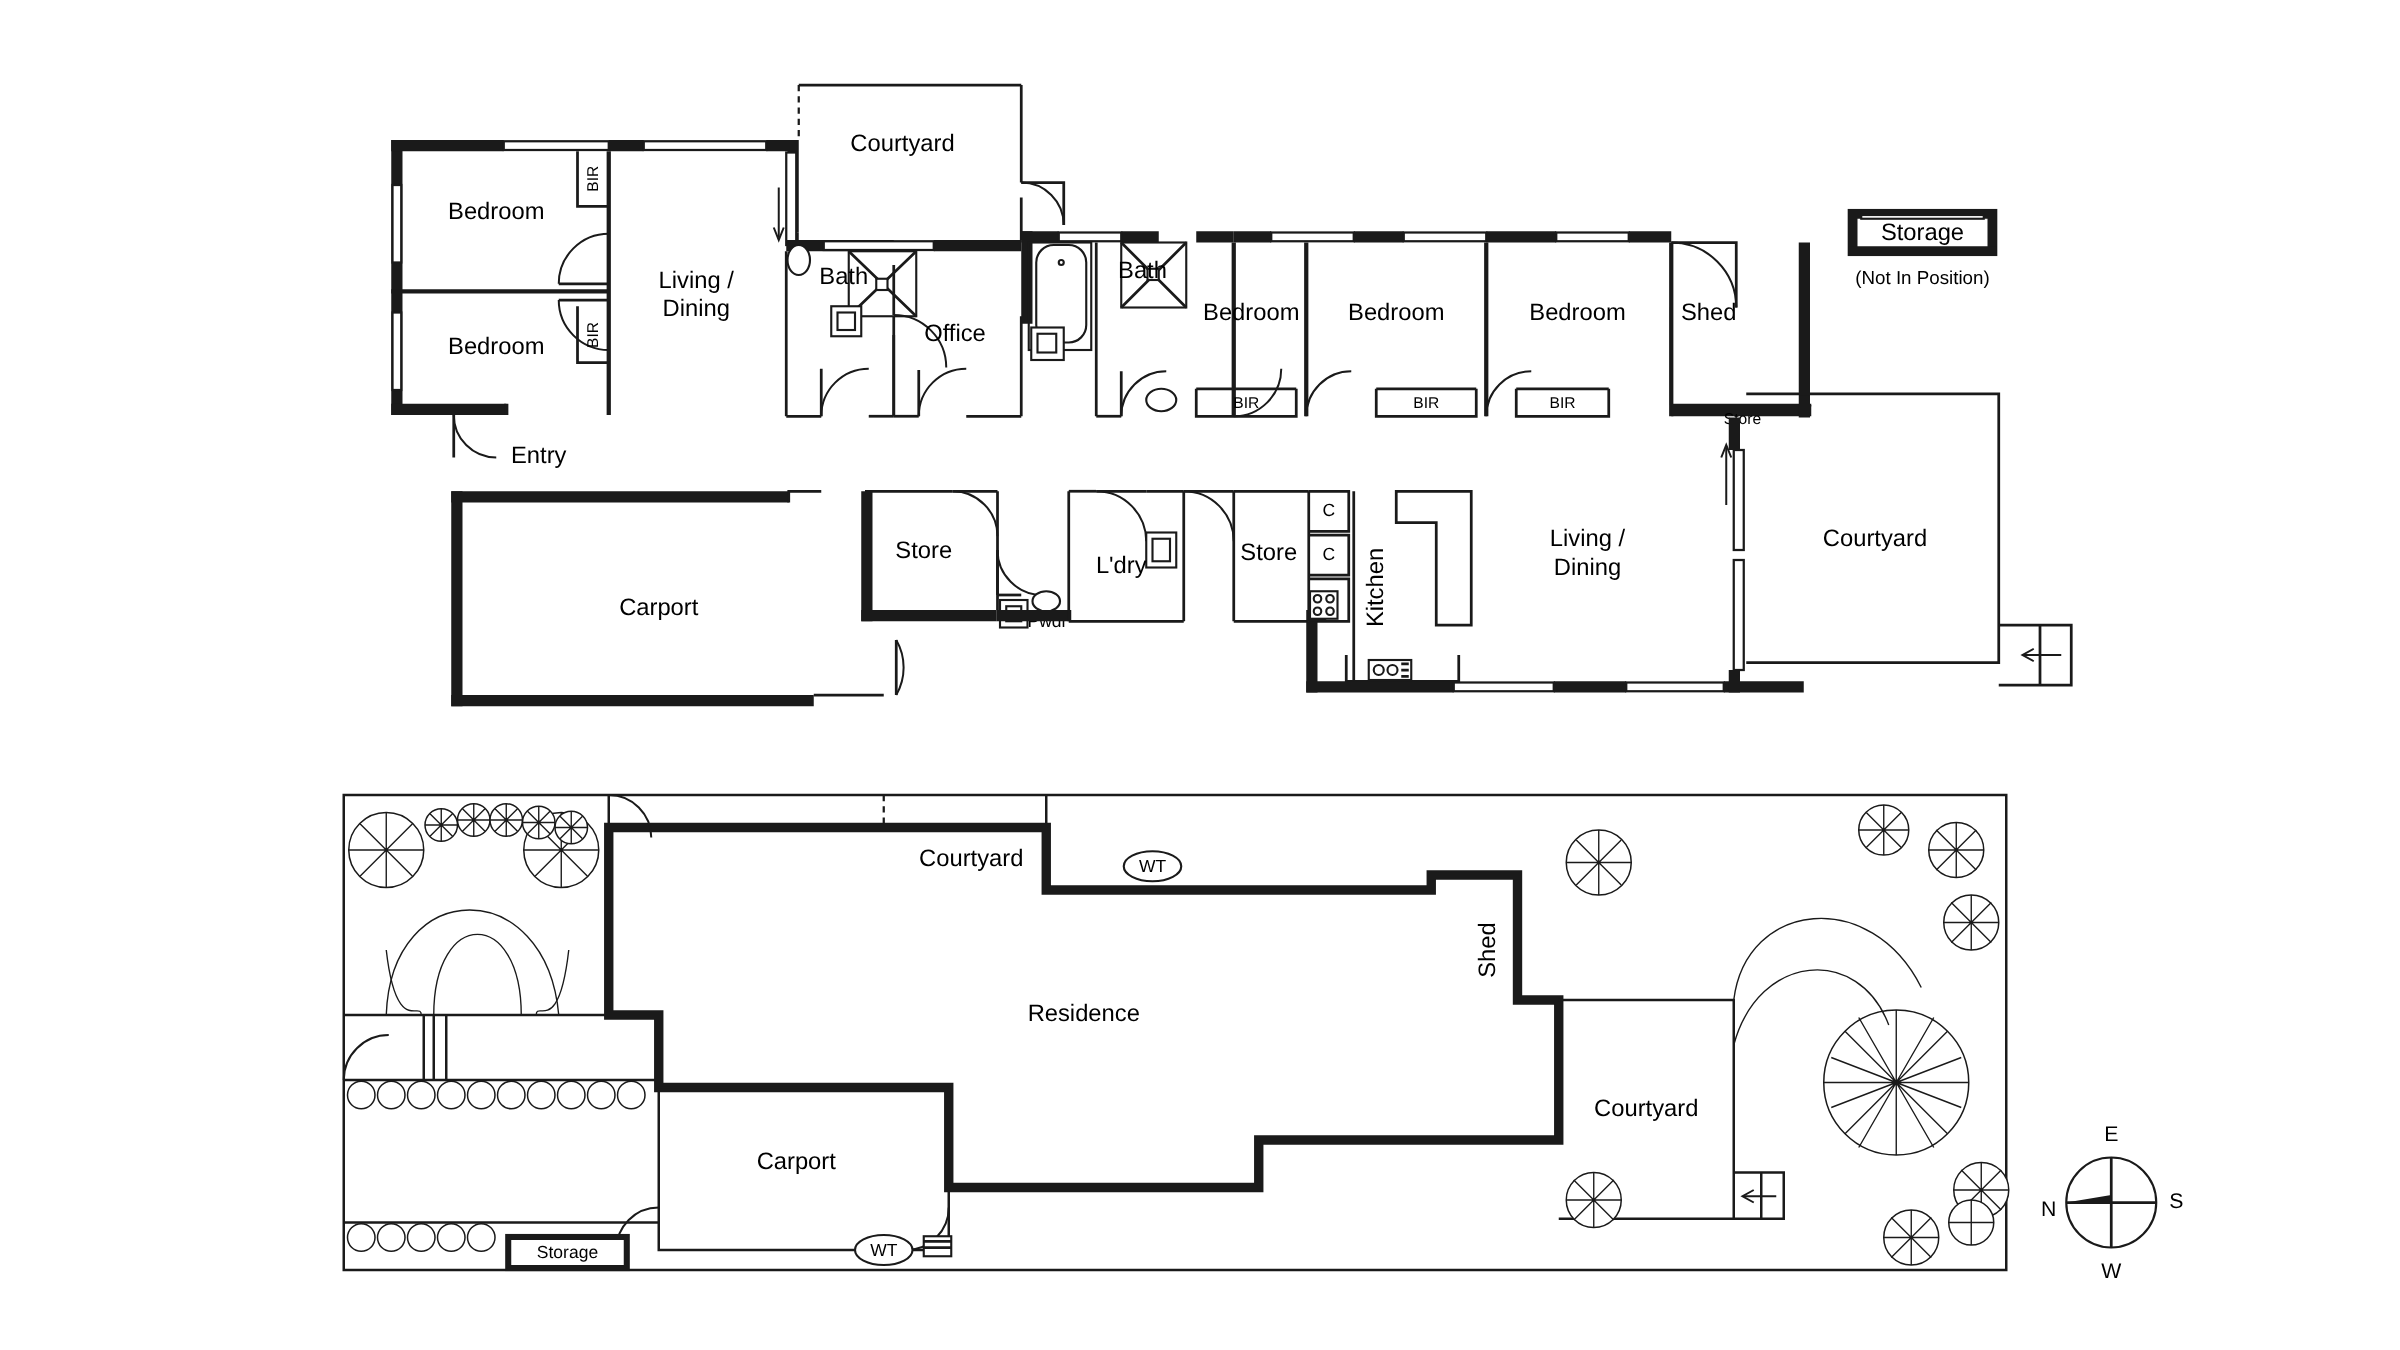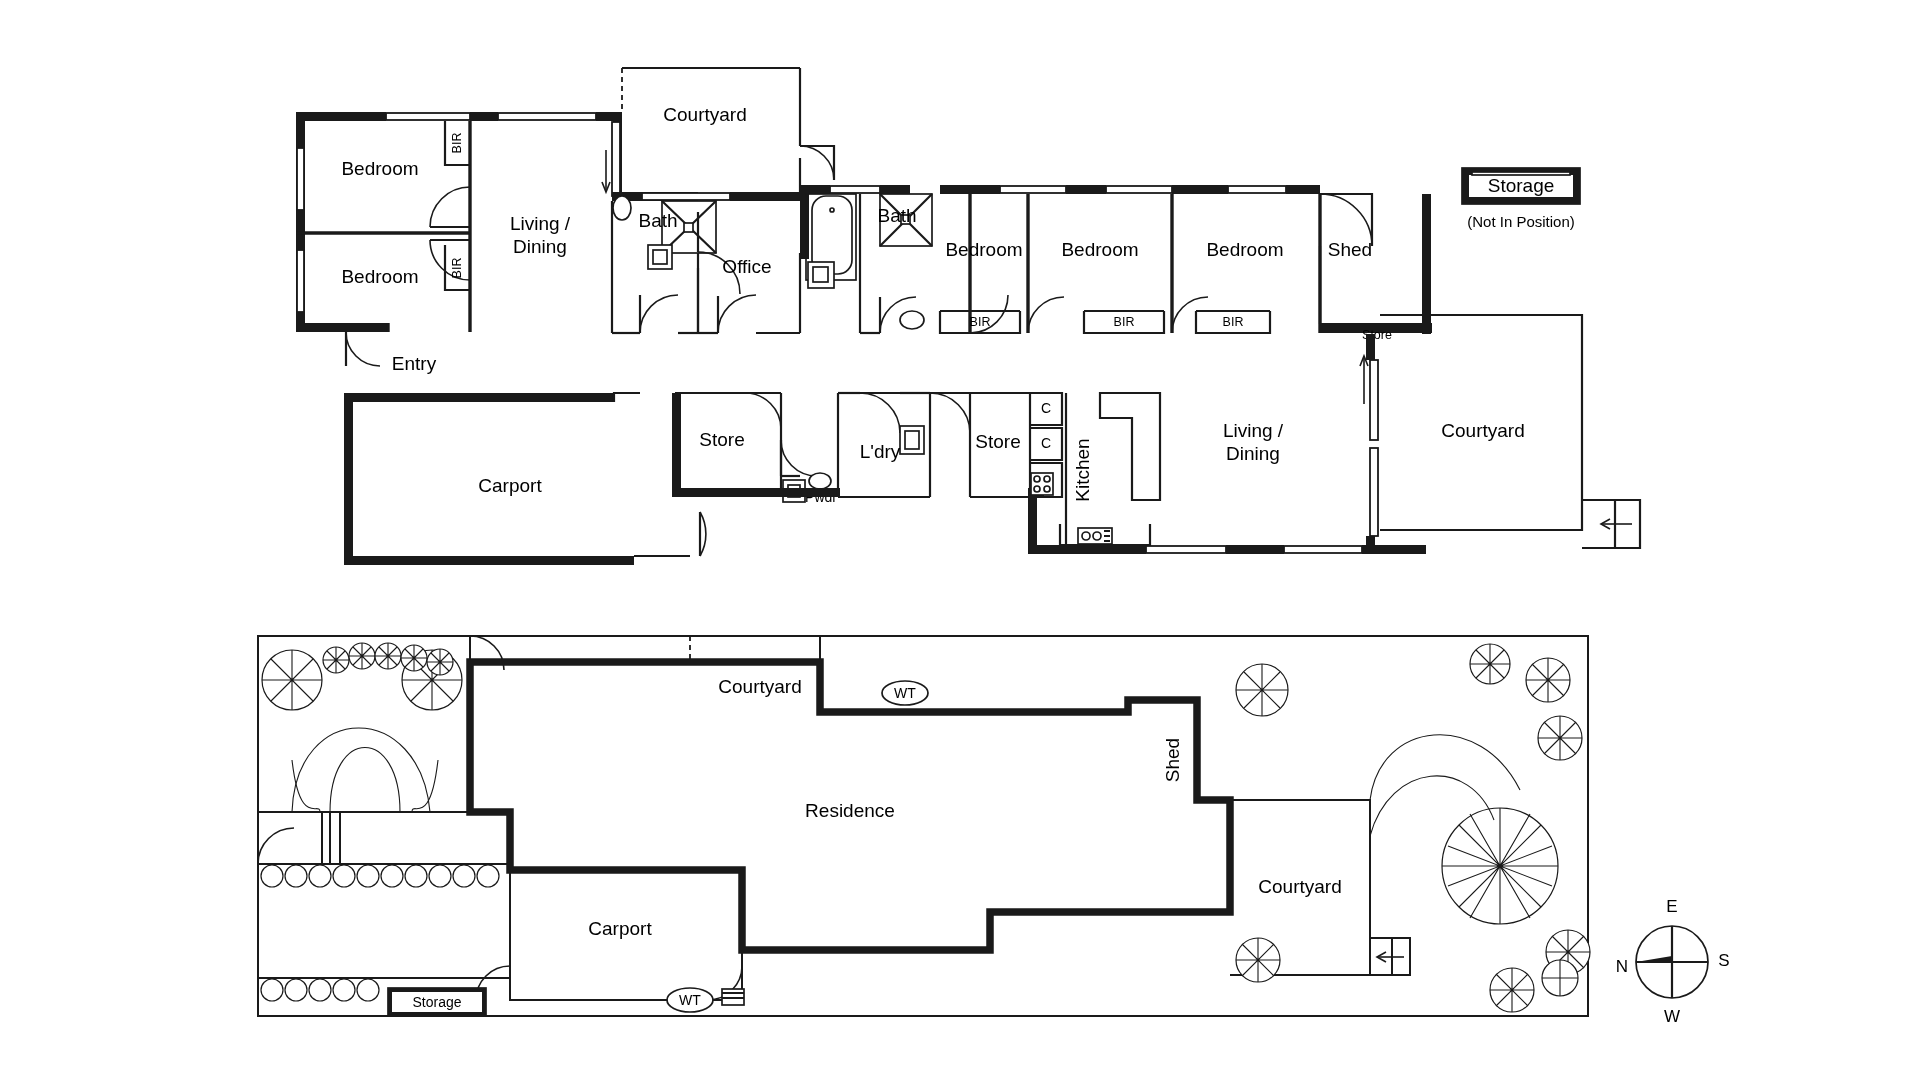--- a/index.html
+++ b/index.html
@@ -10,21 +10,21 @@
   body {
     width: 1920px;
     height: 1080px;
     overflow: hidden;
     font-family: "Liberation Sans", sans-serif;
     color: #111111;
     position: relative;
   }
   #plan-root {
     position: absolute;
-    left: 0; top: 0;
+    left: 17px; top: 0;
     width: 1868px;
     height: 1080px;
   }
   svg#floorplan {
     display: block;
     width: 1920px;
     height: 1080px;
   }
   .rm-label {
     font-family: "Liberation Sans", sans-serif;

